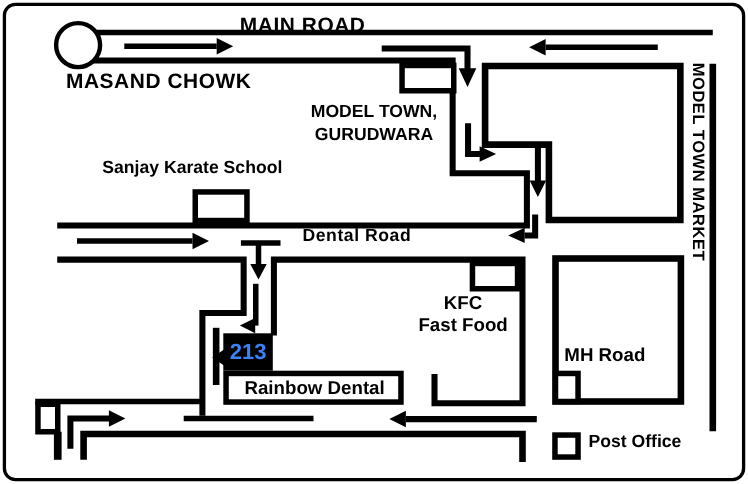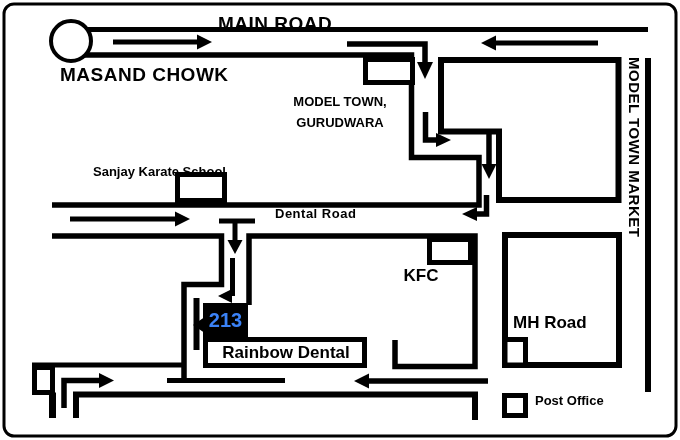--- a/index.html
+++ b/index.html
@@ -1,25 +1,25 @@
 <!DOCTYPE html>
 <html><head>
 <meta charset="utf-8">
 <style>
   html,body{margin:0;padding:0;background:#fff;}
   #map{position:relative;width:680px;height:440px;background:#fff;overflow:hidden;
        font-family:"Liberation Sans",sans-serif;}
   #roads{position:absolute;left:0;top:0;width:680px;height:440px;}
   .lbl{position:absolute;font-weight:bold;color:#000;white-space:nowrap;line-height:1.05;}
-  .fs19{font-size:19px;} .fs18{font-size:13px;} .fs17{font-size:17px;}
+  .fs19{font-size:19px;} .fs18{font-size:16px;} .fs17{font-size:17px;}
   .ctr{text-align:center;}
   #lbl-masand{left:60px;top:65px;letter-spacing:.5px;}
   #lbl-mainroad{left:218px;top:14px;letter-spacing:.5px;}
   #lbl-gurudwara{left:262px;top:91px;width:156px;line-height:21px;}
-  #lbl-sanjay{left:93px;top:145px;margin-top:20px;}
+  #lbl-sanjay{left:93px;top:145px;}
   #lbl-rainbow{left:275px;top:207px;letter-spacing:.5px;}
   #lbl-kfc{left:360px;top:266px;width:122px;line-height:20px;text-align:center;}
   #lbl-mhtower{left:513px;top:314px;}
   #lbl-montenssori{left:37px;top:315px;line-height:27px;}
   #lbl-cheema{left:208px;top:341px;width:156px;height:24px;line-height:24px;text-align:center;}
   #lbl-213{left:203px;top:303px;width:45px;height:34px;line-height:34px;text-align:center;
            color:#3b82f6;font-size:20px;}
   #lbl-postoffice{left:535px;top:394px;text-align:right;}
   #lbl-market{left:642px;top:57px;width:146px;height:18px;font-size:15px;text-align:center;
               transform:rotate(90deg);transform-origin:0 0;letter-spacing:.5px;}
@@ -117,19 +117,20 @@
   <div class="lbl fs19" id="lbl-masand">MASAND CHOWK</div>
   <div class="lbl fs19" id="lbl-mainroad">MAIN ROAD</div>
   <div class="lbl fs18 ctr" id="lbl-gurudwara">
     <div>MODEL TOWN,</div>
     <div>GURUDWARA</div>
   </div>
   <div class="lbl fs18" id="lbl-sanjay">Sanjay Karate School</div>
   <div class="lbl fs18" id="lbl-rainbow">Dental Road</div>
   <div class="lbl fs17 ctr" id="lbl-kfc">
     <div>KFC</div>
+    <div>Fast Food</div>
   </div>
   <div class="lbl fs17" id="lbl-mhtower">MH Road</div>
   <div class="lbl fs17" id="lbl-cheema">Rainbow Dental</div>
   <div class="lbl" id="lbl-213">213</div>
   <div class="lbl fs18" id="lbl-postoffice">Post Office</div>
   <div class="lbl" id="lbl-market">MODEL TOWN MARKET</div>
 </div>
 
 </body></html>

